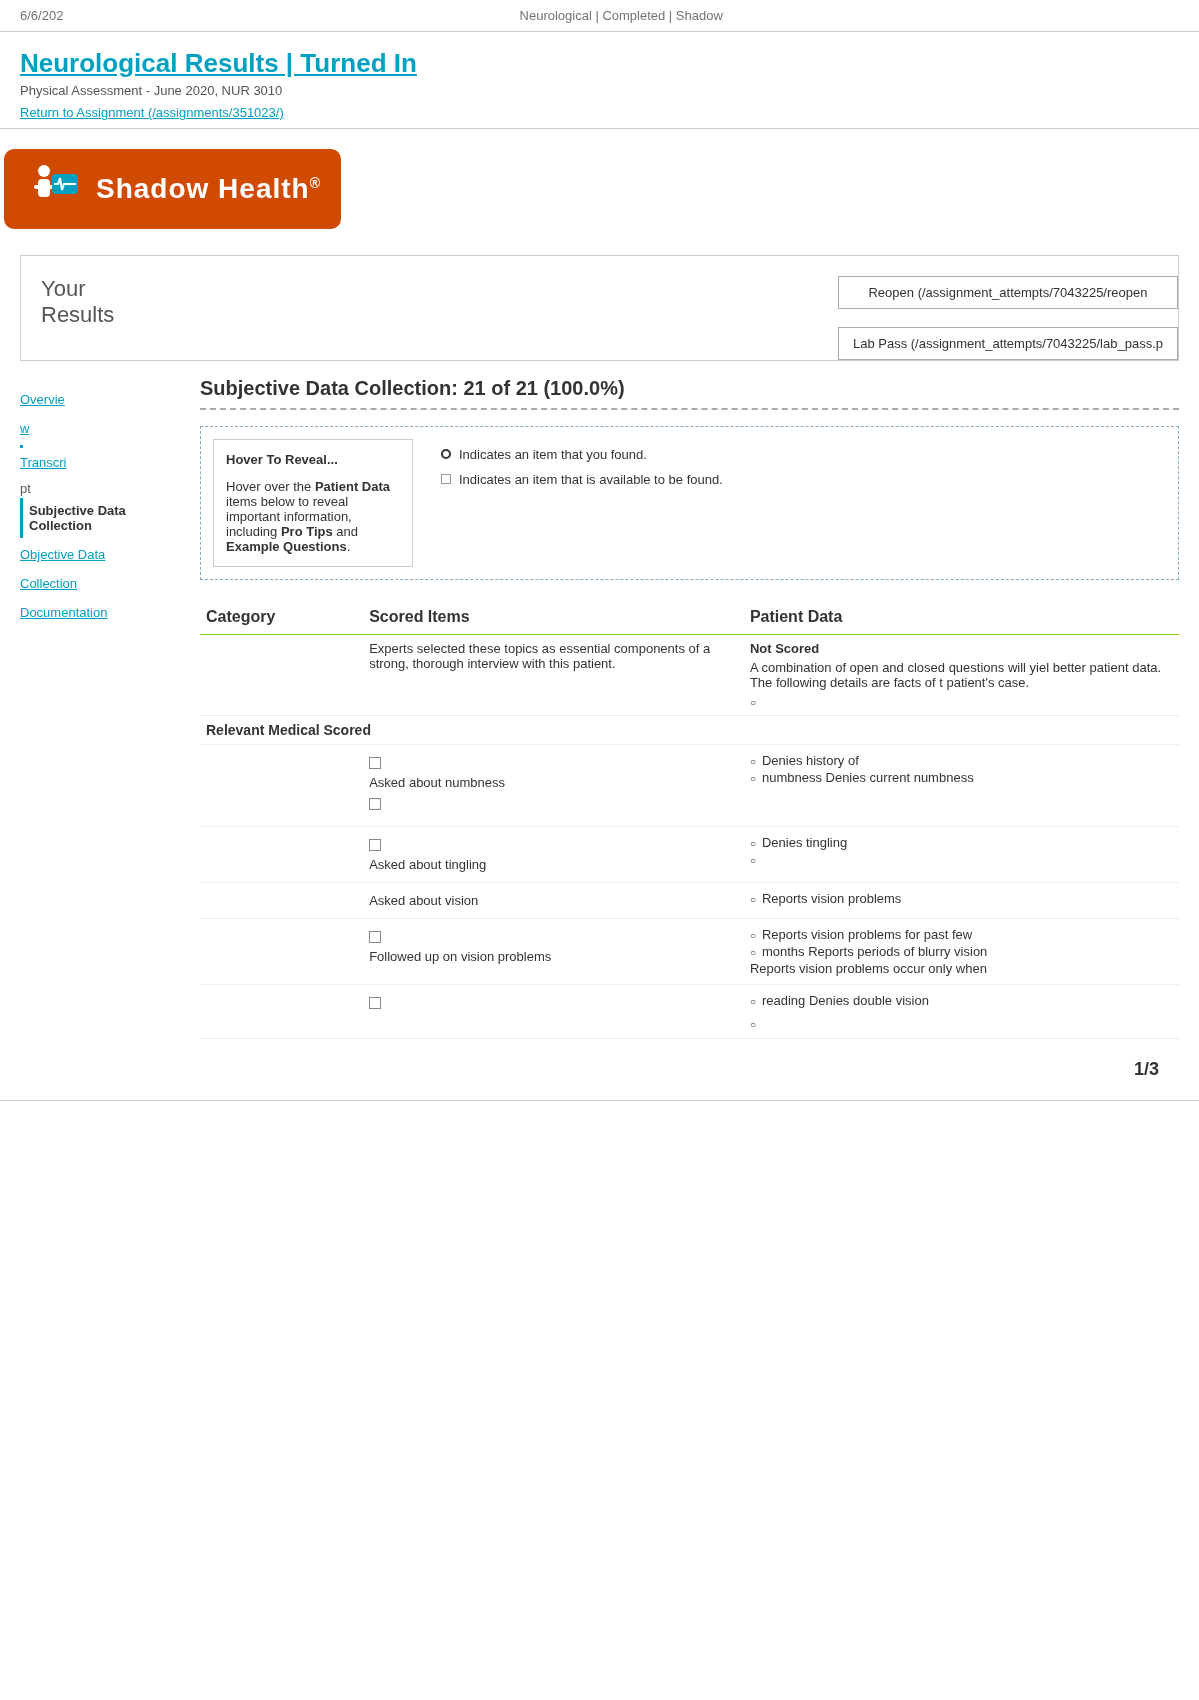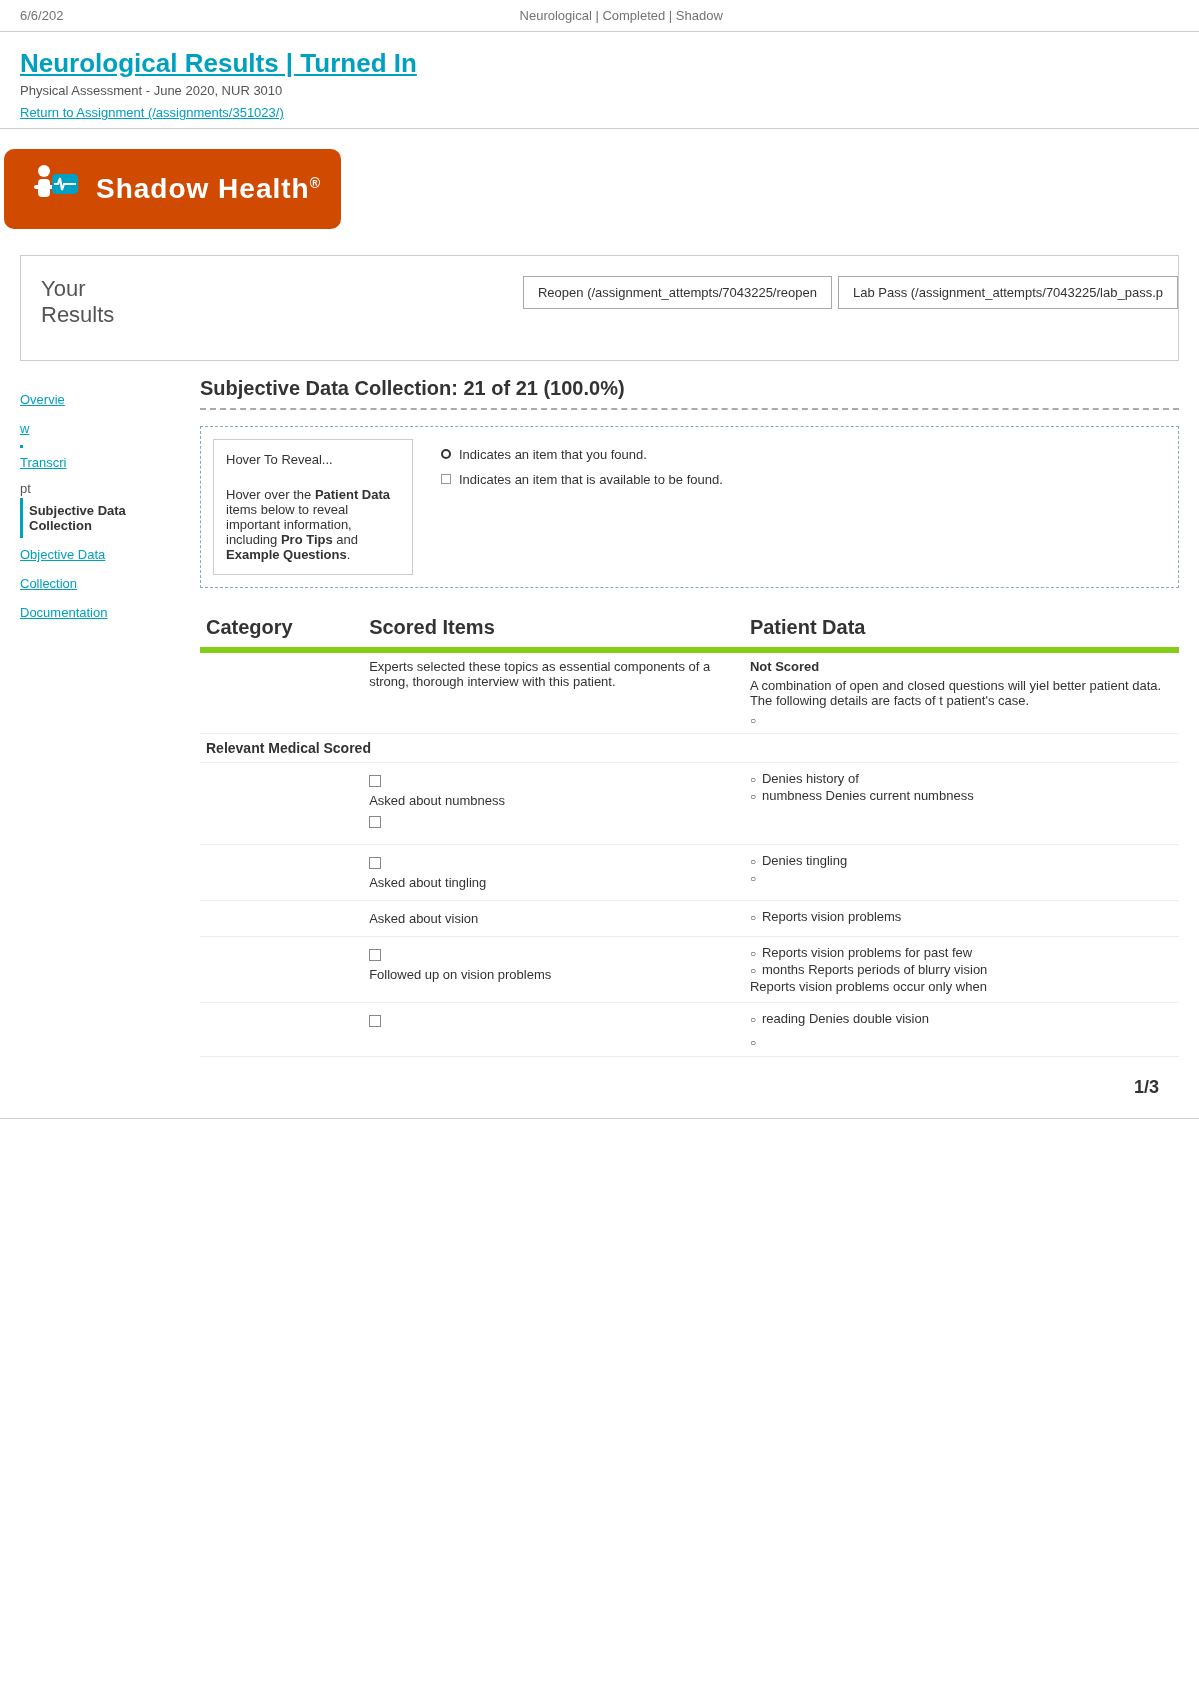--- a/index.html
+++ b/index.html
@@ -79,21 +79,22 @@
     .results-header {
       font-size: 22px;
       color: #555;
       margin-bottom: 12px;
     }
     .results-buttons {
       position: absolute;
       top: 20px;
       right: 0;
       display: flex;
-      gap: 6px;
+      flex-direction: column;
+      gap: 18px;
     }
     .btn-reopen {
       background: #fff;
       border: 1px solid #aaa;
       padding: 8px 14px;
       font-size: 13px;
       cursor: pointer;
       color: #333;
     }
     .btn-labpass {
@@ -159,22 +160,22 @@
       padding: 12px;
     }
     .legend-hover-box {
       border: 1px solid #ccc;
       padding: 12px;
       width: 200px;
       font-size: 13px;
       background: #fff;
     }
     .legend-hover-title {
-      font-weight: normal;
-      margin-bottom: 20px;
+      font-weight: bold;
+      margin-bottom: 12px;
     }
     .legend-icons-box {
       font-size: 13px;
       padding: 8px;
     }
     .legend-icon-row {
       display: flex;
       align-items: flex-start;
       margin-bottom: 10px;
       gap: 8px;
@@ -202,24 +203,24 @@
     }
 
     
     .data-table {
       width: 100%;
       border-collapse: collapse;
     }
     .data-table th {
       text-align: left;
       padding: 8px 6px;
-      font-size: 20px;
-      font-weight: bold;
-      color: #333;
-      border-bottom: 6px solid #84cc16;
+      font-size: 16px;
+      font-weight: bold;
+      color: #333;
+      border-bottom: 1px solid #84cc16;
     }
     .data-table td {
       padding: 6px 6px;
       font-size: 13px;
       vertical-align: top;
       border-bottom: 1px solid #eee;
     }
     .col-category { width: 120px; }
     .col-scored { width: 280px; }
     .col-patient { width: 320px; }

